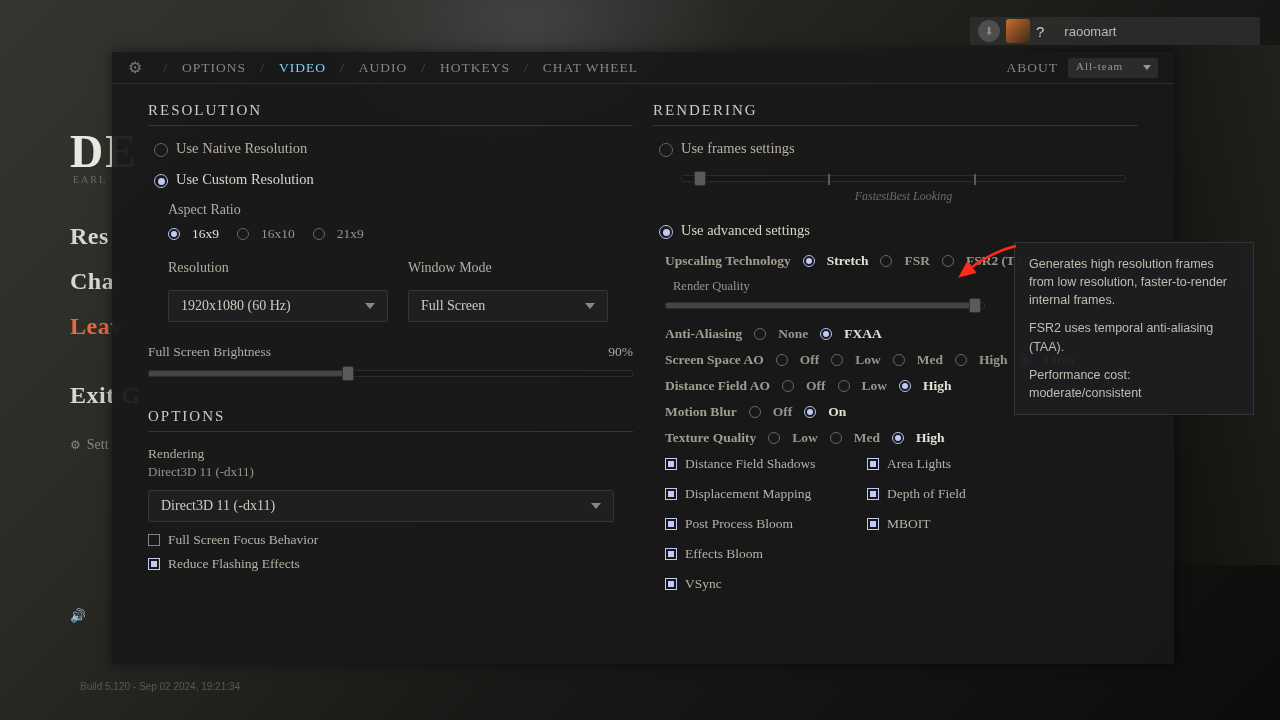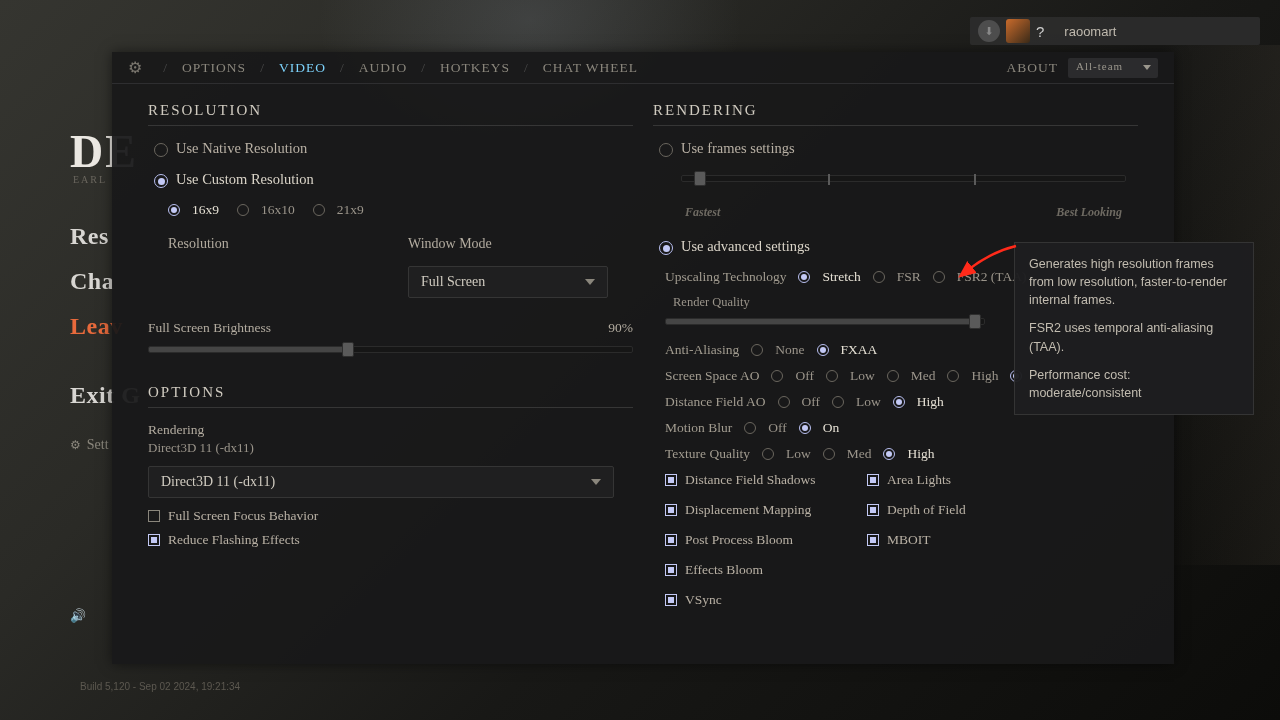--- a/index.html
+++ b/index.html
@@ -79,27 +79,27 @@
 .opts-hdr { font-size:15px; letter-spacing:2px; color:#d0cbc0; margin:28px 0 6px; }
 .small { font-size:13.5px; color:#b2ab9f; margin-bottom:2px; }
 .tiny { font-size:13px; color:#9a948a; margin-bottom:10px; }
 
 .chk { width:12px; height:12px; border:1.5px solid #8a867c; margin-right:8px; display:inline-flex; align-items:center; justify-content:center; flex-shrink:0; cursor:pointer; }
 .chk.on { border-color:#c3c9f5; }
 .chk.on::after { content:""; width:6px; height:6px; background:#c3c9f5; }
 .chkrow { display:flex; align-items:center; margin-bottom:8px; font-size:13.5px; }
 
 
-.optline { display:flex; align-items:center; gap:12px; margin-bottom:10px; font-size:13.5px; margin-left:12px; }
+.optline { display:flex; align-items:center; gap:12px; margin-bottom:10px; font-size:13.5px; margin-left:12px;font-weight:bold; }
 .optline .lbl { color:#a29c90; min-width:auto; }
 .pill { display:flex; align-items:center; gap:4px; cursor:pointer; }
 .pill .t.on { color:#e5e0d4; }
 .pill .t { color:#9a948a; font-size:13.5px; }
 
-.slider-labels { display:flex; justify-content:space-between; font-size:12px; color:#6e6a62; margin-top:20px; font-style:italic; padding:0 4px;font-weight:bold; }
+.slider-labels { display:flex; justify-content:center; font-size:12px; color:#6e6a62; margin-top:4px; font-style:italic; padding:0 4px; }
 
 .rqual { margin:10px 0 8px 12px; }
 .rqual .rlbl { font-size:12.5px; color:#9a948a; margin-bottom:4px; margin-left:8px; }
 
 .chkgrid { display:grid; grid-template-columns:190px 160px; gap:6px 12px; margin-left:12px; margin-top:8px; }
 
 .arrow-svg { position:absolute; top:188px; left:844px; z-index:40; pointer-events:none; }
 
 .tooltip { position:absolute; top:190px; right:-80px; width:240px; background:rgba(30,30,32,0.97); border:1px solid #343434; padding:12px 14px; font-size:12.5px; line-height:1.45; color:#c2bcb0; z-index:30; font-family:sans-serif; }
 .tooltip p { margin-bottom:10px; }
@@ -165,39 +165,44 @@
       <div class="radio-row">
         <span class="radio"></span>
         <span class="label">Use Native Resolution</span>
       </div>
       <div class="radio-row">
         <span class="radio on"></span>
         <span class="label bright">Use Custom Resolution</span>
       </div>
 
       <div class="sub-sec">
+        <div class="sub-label">Aspect Ratio</div>
         <div class="opts">
           <span class="pill">
               <span class="radio-sm on"></span>
               <span class="t on">16x9</span>
             </span>
           <span class="pill">
               <span class="radio-sm"></span>
               <span class="t">16x10</span>
             </span>
           <span class="pill">
               <span class="radio-sm"></span>
               <span class="t">21x9</span>
             </span>
         </div>
       </div>
 
       <div class="sub-sec selrow">
         <div class="selcol w1">
           <div class="sub-label">Resolution</div>
+          <div class="sel">
+              <span>1920x1080 (60 Hz)</span>
+              <span class="chev"></span>
+            </div>
         </div>
         <div class="selcol w2">
           <div class="sub-label">Window Mode</div>
           <div class="sel">
               <span>Full Screen</span>
               <span class="chev"></span>
             </div>
         </div>
       </div>
 

